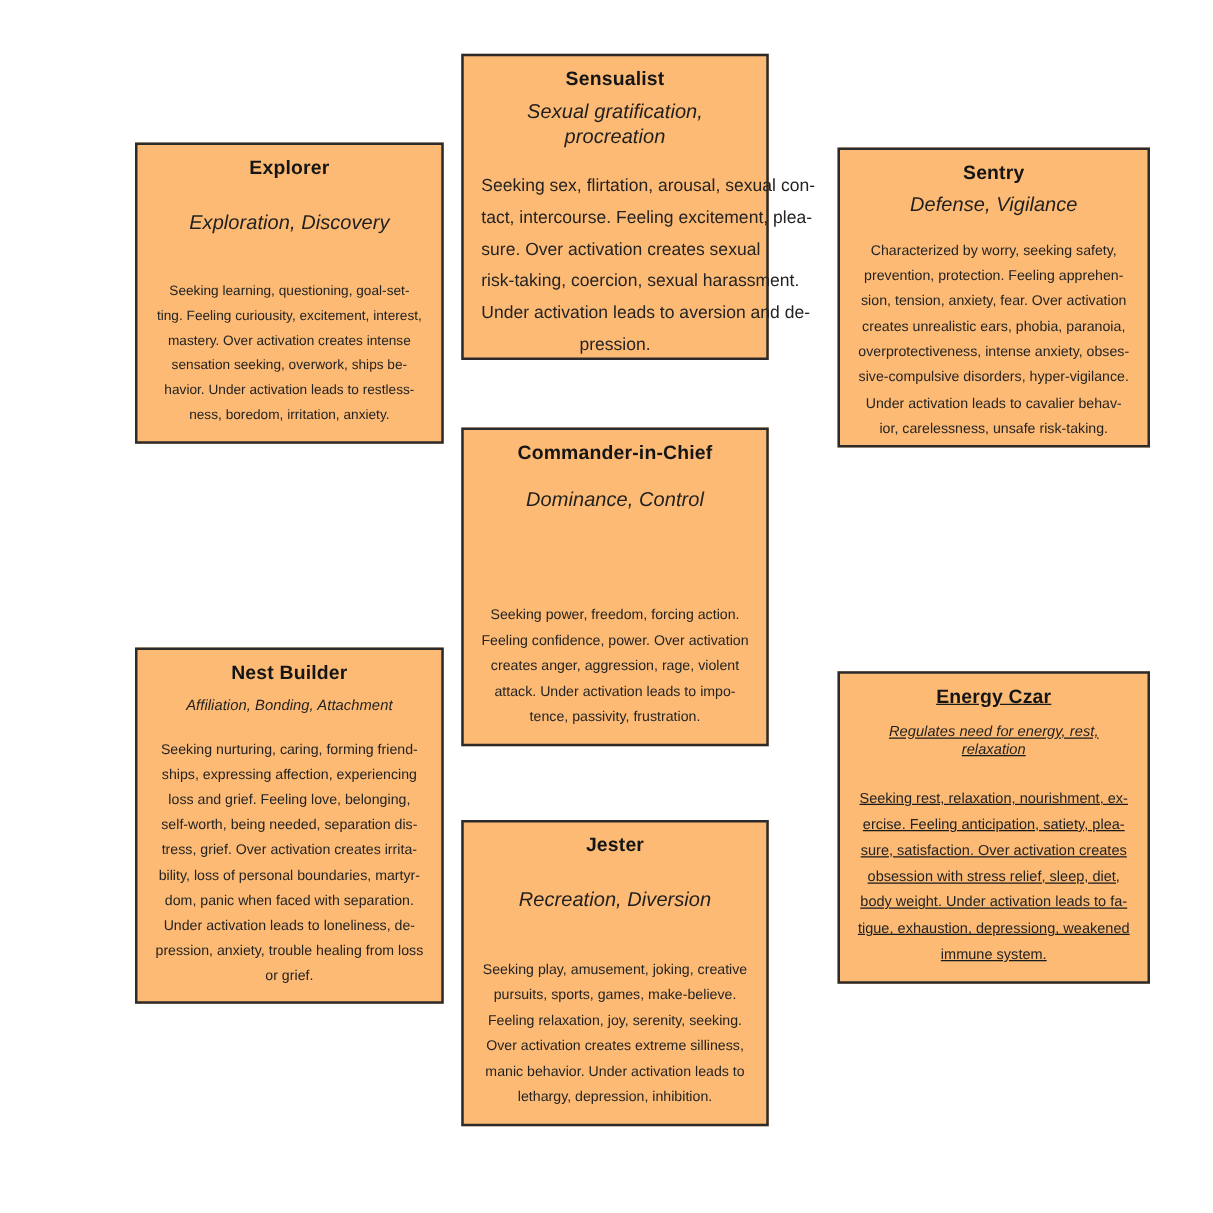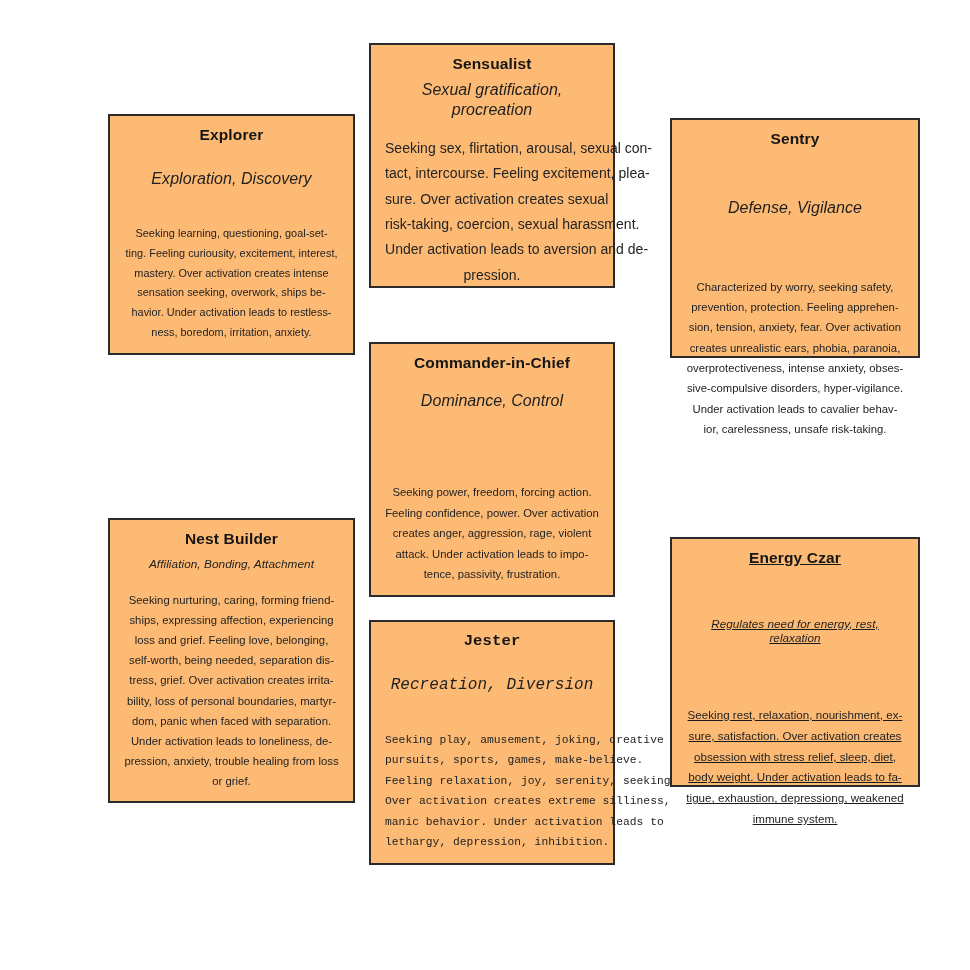--- a/index.html
+++ b/index.html
@@ -68,28 +68,28 @@
   }
 
   .card-body .ln {
     display: block;
     white-space: nowrap;
   }
 
   
   .col-left   { left: 68px;  width: 247px; margin-left: 40px; }
   .col-center { left: 369px; width: 246px; }
-  .col-right  { left: 670px; width: 250px; gap: 43px; }
+  .col-right  { left: 670px; width: 250px; }
 
   #card-explorer   { top: 114px; height: 241px; }
   #card-nestbuilder{ top: 518px; height: 285px; }
 
   #card-sensualist { top: 43px;  height: 245px; }
   #card-commander  { top: 342px; height: 255px; }
-  #card-jester     { top: 620px; height: 245px; font-family: Liberation Mono, monospace; }
+  #card-jester     { top: 656px; height: 245px; }
 
   #card-sentry     { top: 118px; height: 240px; }
   #card-energyczar { top: 537px; height: 250px; text-decoration: underline; }
 
   
   #card-nestbuilder .card-body { font-size: 11.5px; line-height: 1.78; }
   #card-sentry .card-body { font-size: 11.5px; line-height: 1.80; }
   #card-energyczar .card-body { font-size: 11.6px; line-height: 1.80; }
   #card-commander .card-body { font-size: 11.9px; line-height: 1.82; }
   #card-jester .card-body { font-size: 11.7px; line-height: 1.82; }
@@ -185,20 +185,21 @@
         <span class="ln">Under activation leads to cavalier behav-</span>
         <span class="ln">ior, carelessness, unsafe risk-taking.</span>
       </div>
   </div>
 
   <div class="card col-right" id="card-energyczar">
     <div class="card-title">Energy Czar</div>
     <div class="card-subtitle">Regulates need for energy, rest, relaxation</div>
     <div class="card-body">
         <span class="ln">Seeking rest, relaxation, nourishment, ex-</span>
+        <span class="ln">ercise. Feeling anticipation, satiety, plea-</span>
         <span class="ln">sure, satisfaction. Over activation creates</span>
         <span class="ln">obsession with stress relief, sleep, diet,</span>
         <span class="ln">body weight. Under activation leads to fa-</span>
         <span class="ln">tigue, exhaustion, depressiong, weakened</span>
         <span class="ln">immune system.</span>
       </div>
   </div>
 
 </div>
 

